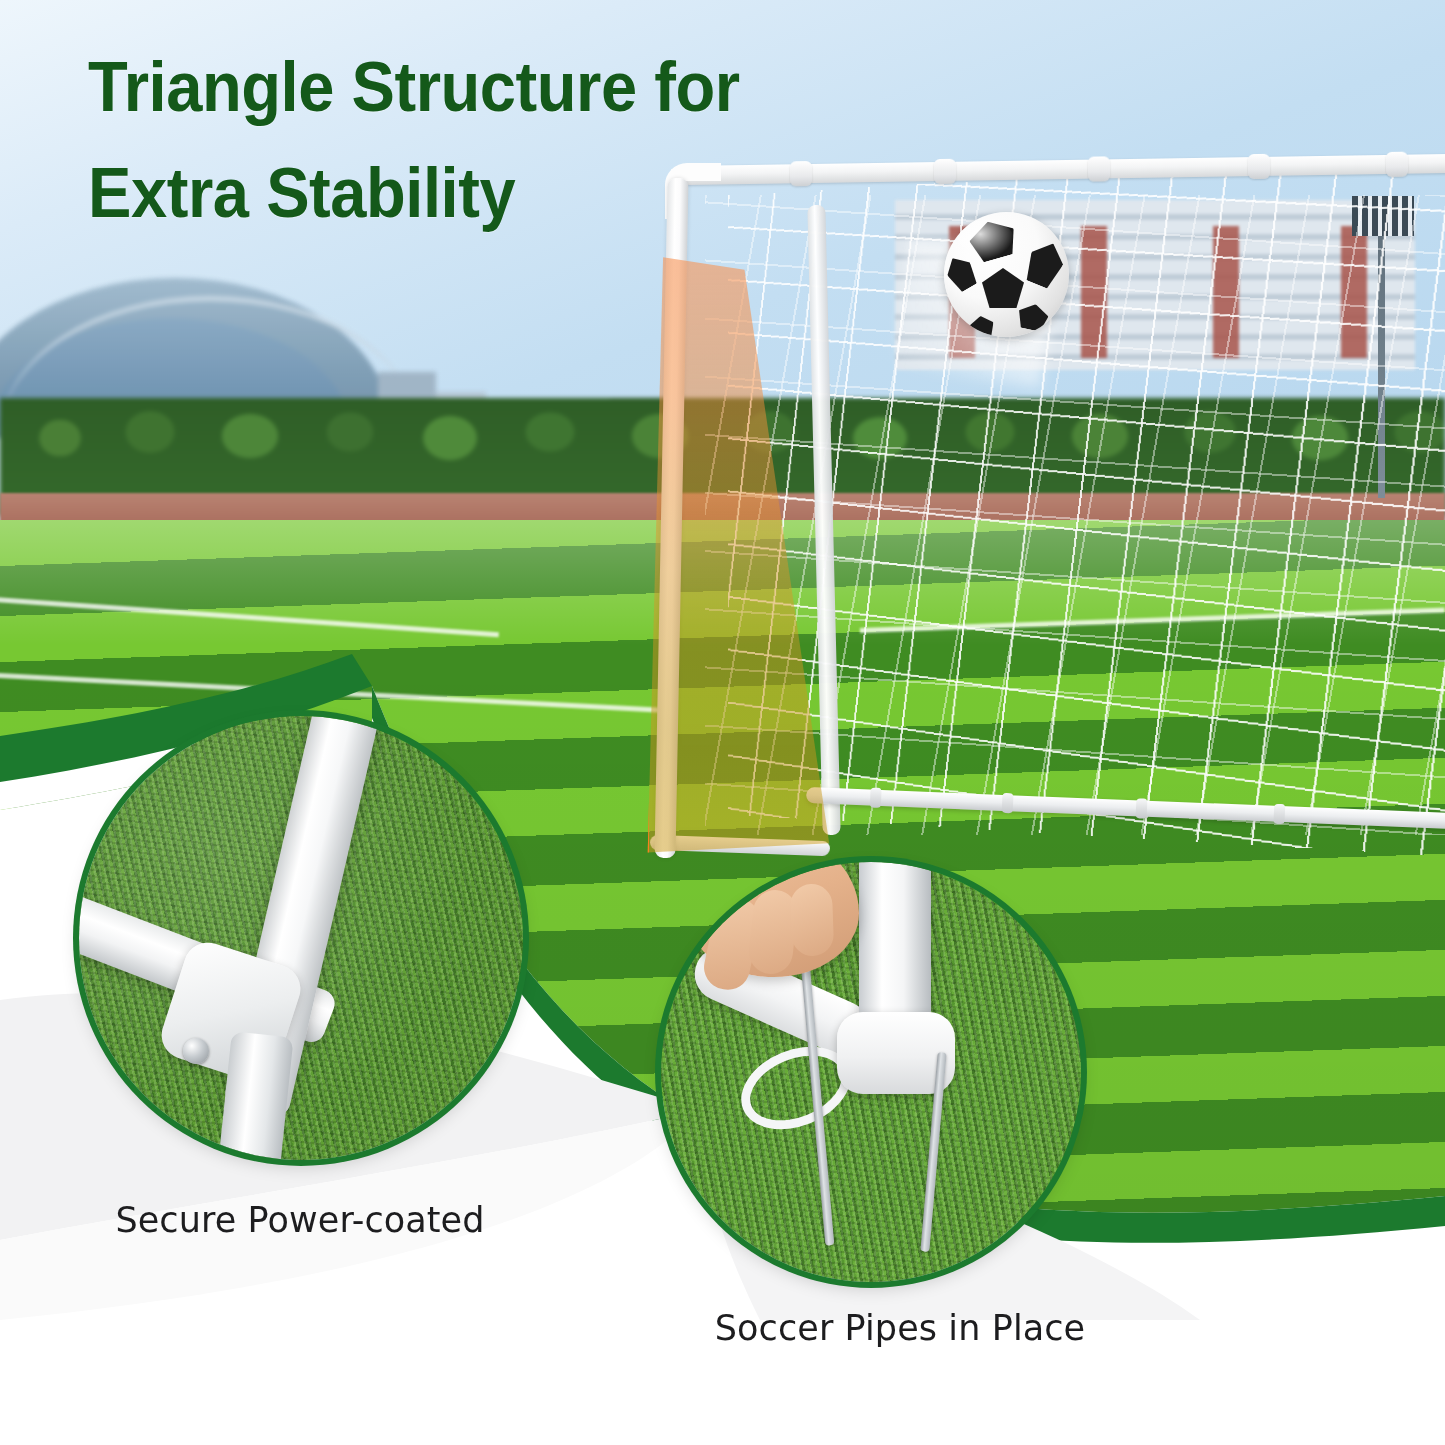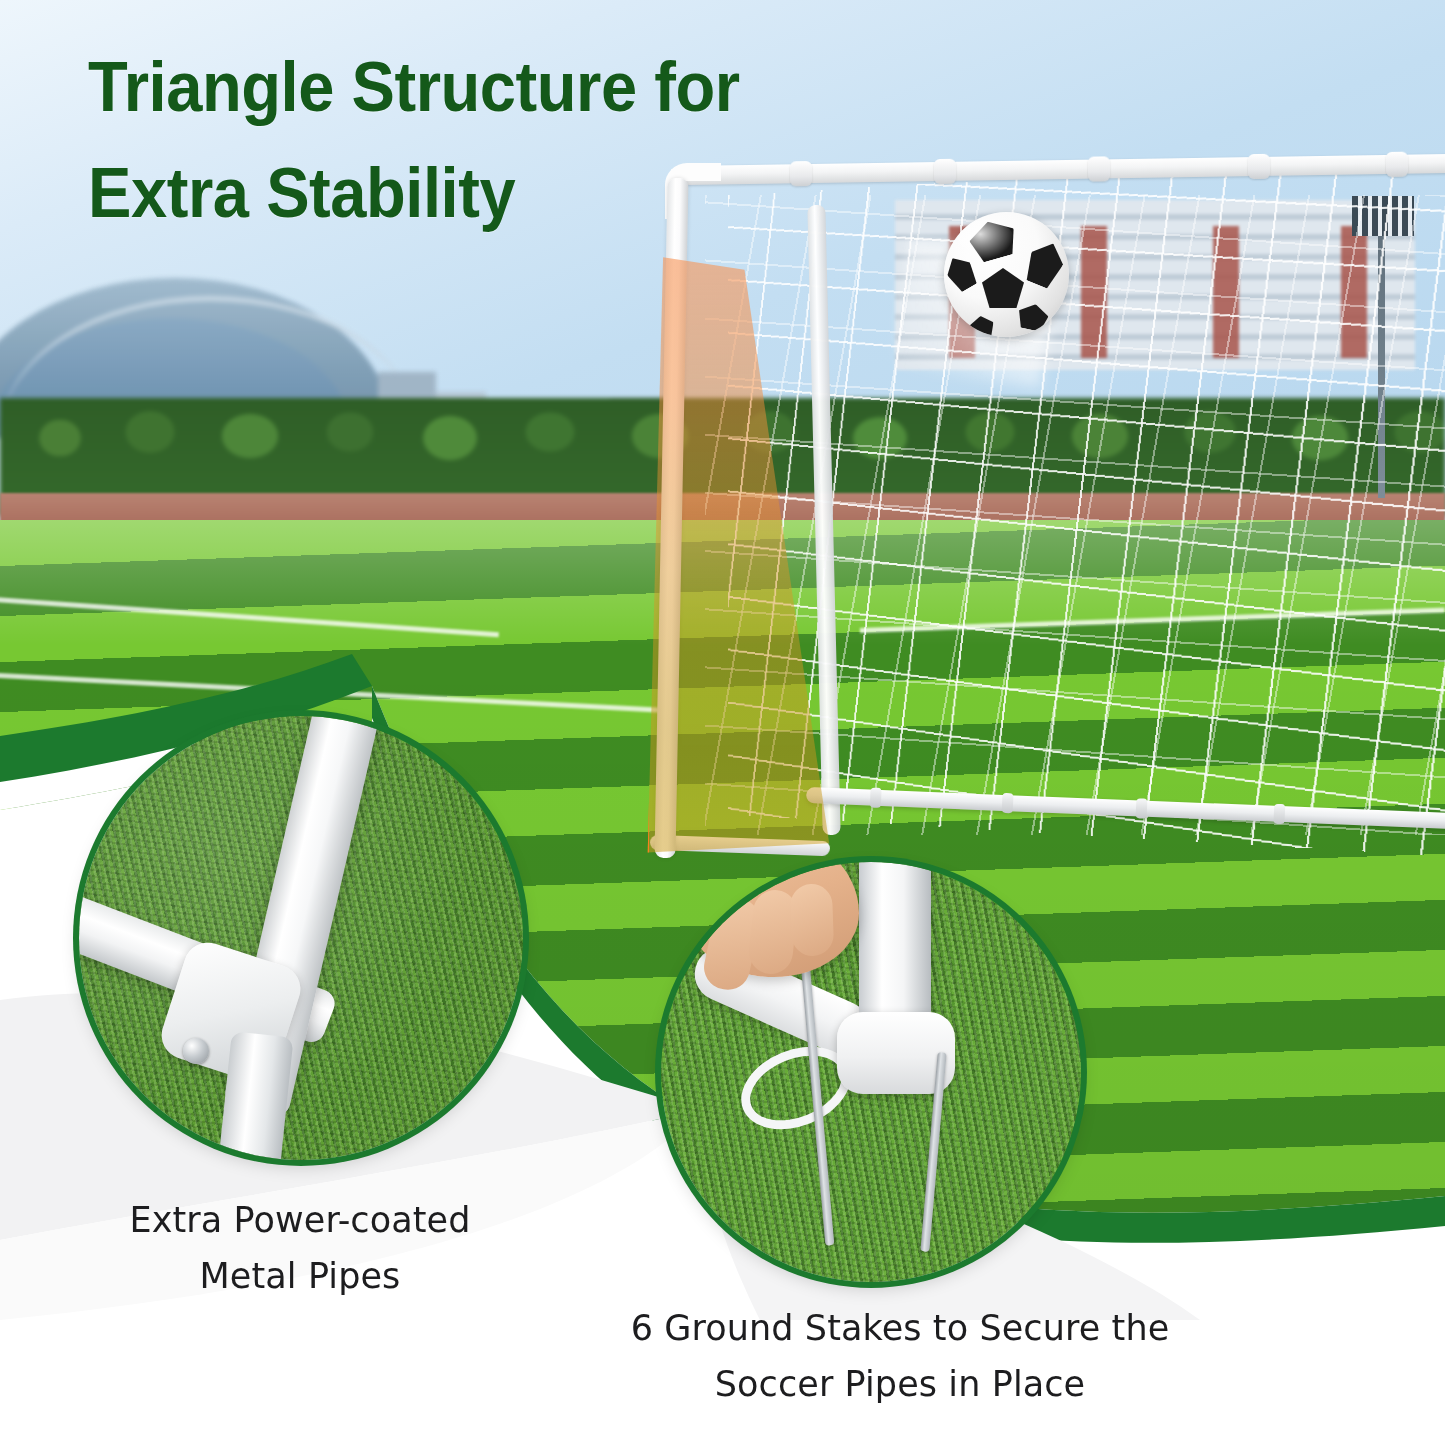--- a/index.html
+++ b/index.html
@@ -451,22 +451,20 @@
     <div class="finger" style="left:130px;top:22px;width:42px;height:72px;transform:rotate(-2deg);"></div>
   </div>
   <div class="inset-ring" style="left:661px;top:862px;width:420px;height:420px;"></div>
 
   <div class="headline">
     <div>Triangle Structure for</div>
     <div>Extra Stability</div>
   </div>
 
   <div class="cap" id="cap-pipes">
-    <div>Extra Power-coated</div>
-    <div>Metal Pipes</div>
+    <div>Secure Power-coated</div>
   </div>
 
   <div class="cap" id="cap-stakes">
-    <div>6 Ground Stakes to Secure the</div>
     <div>Soccer Pipes in Place</div>
   </div>
 
 </div>
 
 </body></html>

